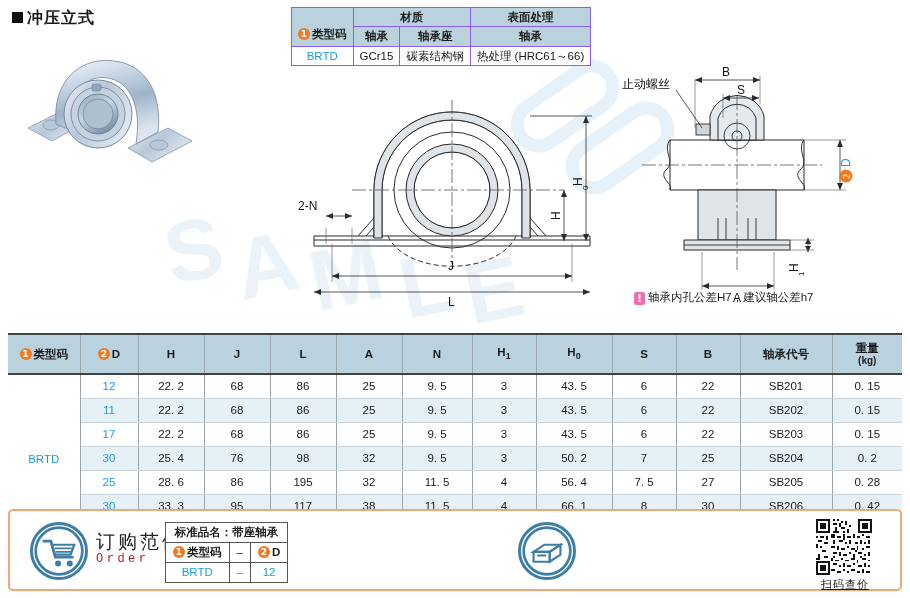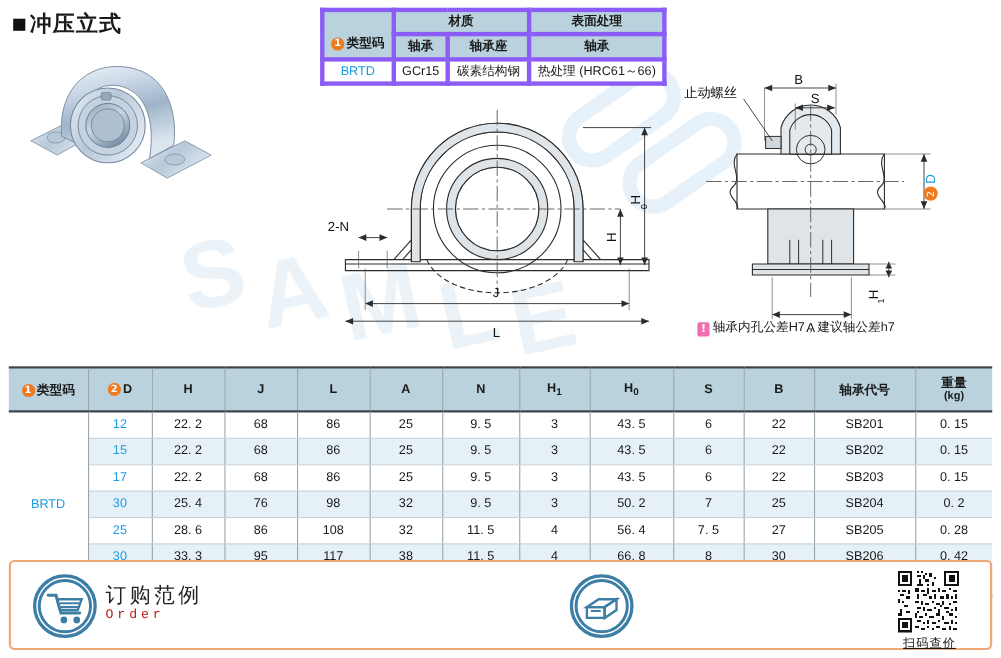--- a/index.html
+++ b/index.html
@@ -16,31 +16,31 @@
   .wm-txt {
     position:absolute; font-size:86px; font-weight:bold; color:#dceaf4;
     opacity:.55; letter-spacing:6px; font-family:"Liberation Sans",sans-serif;
   }
   .wm-link {
     position:absolute; width:120px; height:56px; border:13px solid #e3eff8;
     border-radius:28px; opacity:.85; transform:rotate(-35deg);
   }
 
   
-  #title { position:absolute; left:12px; top:8px; font-size:20px; font-weight:bold;
+  #title { position:absolute; left:12px; top:8px; font-size:16px; font-weight:bold;
            letter-spacing:1px; z-index:3; }
   #title .sq { display:inline-block; width:11px; height:11px; background:#111; margin-right:4px; }
 
   
   .photo { position:absolute; left:16px; top:40px; width:215px; height:125px; z-index:2; }
 
   
   .mat { position:absolute; left:291px; top:7px; z-index:3;
          border-collapse:collapse; font-size:11.5px; }
-  .mat th, .mat td { border:4px solid #8b5cf6; text-align:center;
+  .mat th, .mat td { border:1px solid #8b5cf6; text-align:center;
                      padding:2px 6px; font-weight:normal; line-height:1.25;margin-left:34px; }
   .mat thead th { background:#b9d2dd; font-weight:bold; }
   .mat td { background:#fff; }
   .mat .code { color:#1a9ce0; }
 
   
   .cn { display:inline-block; width:12px; height:12px; line-height:12px;
         border-radius:50%; background:#ef7b21; color:#fff; font-size:9px;
         text-align:center; vertical-align:1px; margin-right:2px;
         font-family:"DejaVu Sans",sans-serif; }
@@ -377,21 +377,21 @@
       <td>25</td>
       <td>9. 5</td>
       <td>3</td>
       <td>43. 5</td>
       <td>6</td>
       <td>22</td>
       <td>SB201</td>
       <td class="clast">0. 15</td>
     </tr>
     <tr class="alt">
-      <td class="dval">15</td>
+      <td class="dval">11</td>
       <td>22. 2</td>
       <td>68</td>
       <td>86</td>
       <td>25</td>
       <td>9. 5</td>
       <td>3</td>
       <td>43. 5</td>
       <td>6</td>
       <td>22</td>
       <td>SB202</td>
@@ -422,39 +422,39 @@
       <td>50. 2</td>
       <td>7</td>
       <td>25</td>
       <td>SB204</td>
       <td class="clast">0. 2</td>
     </tr>
     <tr>
       <td class="dval">25</td>
       <td>28. 6</td>
       <td>86</td>
-      <td>108</td>
+      <td>195</td>
       <td>32</td>
       <td>11. 5</td>
       <td>4</td>
       <td>56. 4</td>
       <td>7. 5</td>
       <td>27</td>
       <td>SB205</td>
       <td class="clast">0. 28</td>
     </tr>
     <tr class="alt">
       <td class="dval">30</td>
       <td>33. 3</td>
       <td>95</td>
       <td>117</td>
       <td>38</td>
       <td>11. 5</td>
       <td>4</td>
-      <td>66. 8</td>
+      <td>66. 1</td>
       <td>8</td>
       <td>30</td>
       <td>SB206</td>
       <td class="clast">0. 42</td>
     </tr>
     <tr>
       <td class="dval">35</td>
       <td>39. 7</td>
       <td>106</td>
       <td>129</td>
@@ -480,20 +480,41 @@
     <line x1="25" y1="30" x2="43" y2="30" stroke="#3d7ea6" stroke-width="2"></line>
     <circle cx="28" cy="43" r="3.4" fill="#3d7ea6"></circle>
     <circle cx="41" cy="43" r="3.4" fill="#3d7ea6"></circle>
   </svg>
 
   <div class="order-lbl">
     <div class="cn1">订购范例</div>
     <div class="en1">Order</div>
   </div>
 
+  <table class="otab">
+    <tbody>
+        <tr>
+      <td colspan="3" class="hd">标准品名：带座轴承</td>
+    </tr>
+    <tr>
+      <td class="hd">
+        <span class="cn">1</span><span>类型码</span>
+      </td>
+      <td>–</td>
+      <td class="hd">
+        <span class="cn">2</span><span>D</span>
+      </td>
+    </tr>
+    <tr>
+      <td class="val">BRTD</td>
+      <td class="val">–</td>
+      <td class="val">12</td>
+    </tr>
+  </tbody>
+    </table>
 
   <svg class="circ-icon" style="left:508px; top:11px;" viewBox="0 0 58 58">
     <circle cx="29" cy="29" r="26" fill="none" stroke="#3d7ea6" stroke-width="3"></circle>
     <path d="M14 30 L26 22 L44 22 L32 30 Z" fill="none" stroke="#3d7ea6" stroke-width="2.4"></path>
     <path d="M14 30 L14 41 L32 41 L32 30 Z" fill="none" stroke="#3d7ea6" stroke-width="2.4"></path>
     <path d="M32 30 L44 22 L44 33 L32 41 Z" fill="none" stroke="#3d7ea6" stroke-width="2.4"></path>
     <line x1="18" y1="34" x2="28" y2="34" stroke="#3d7ea6" stroke-width="2"></line>
   </svg>
 
 

